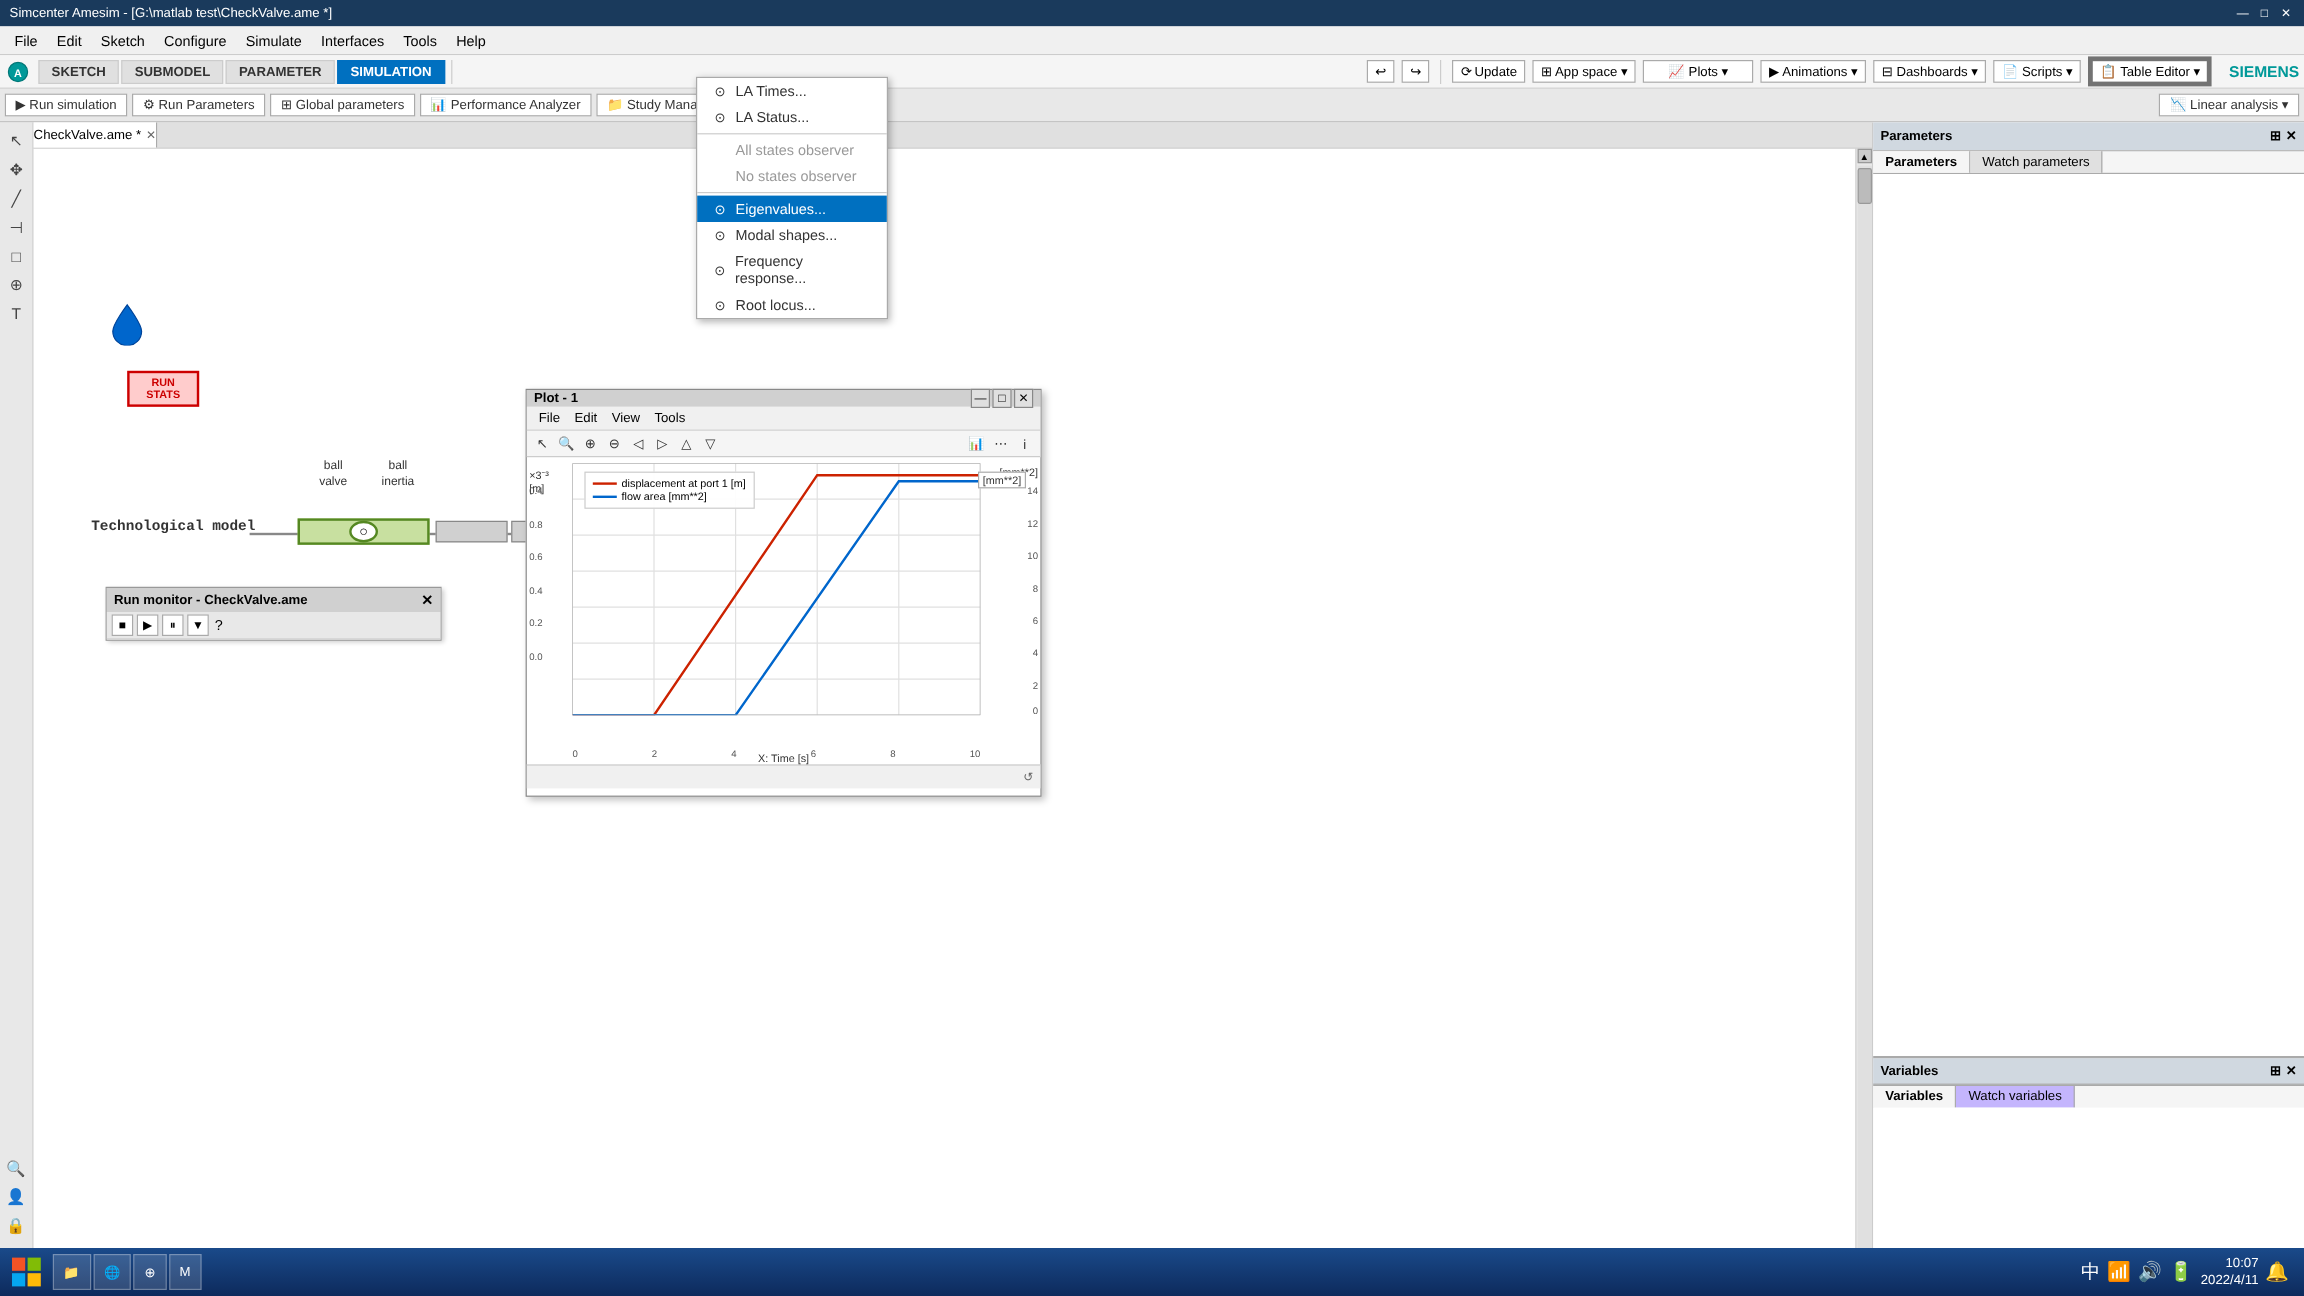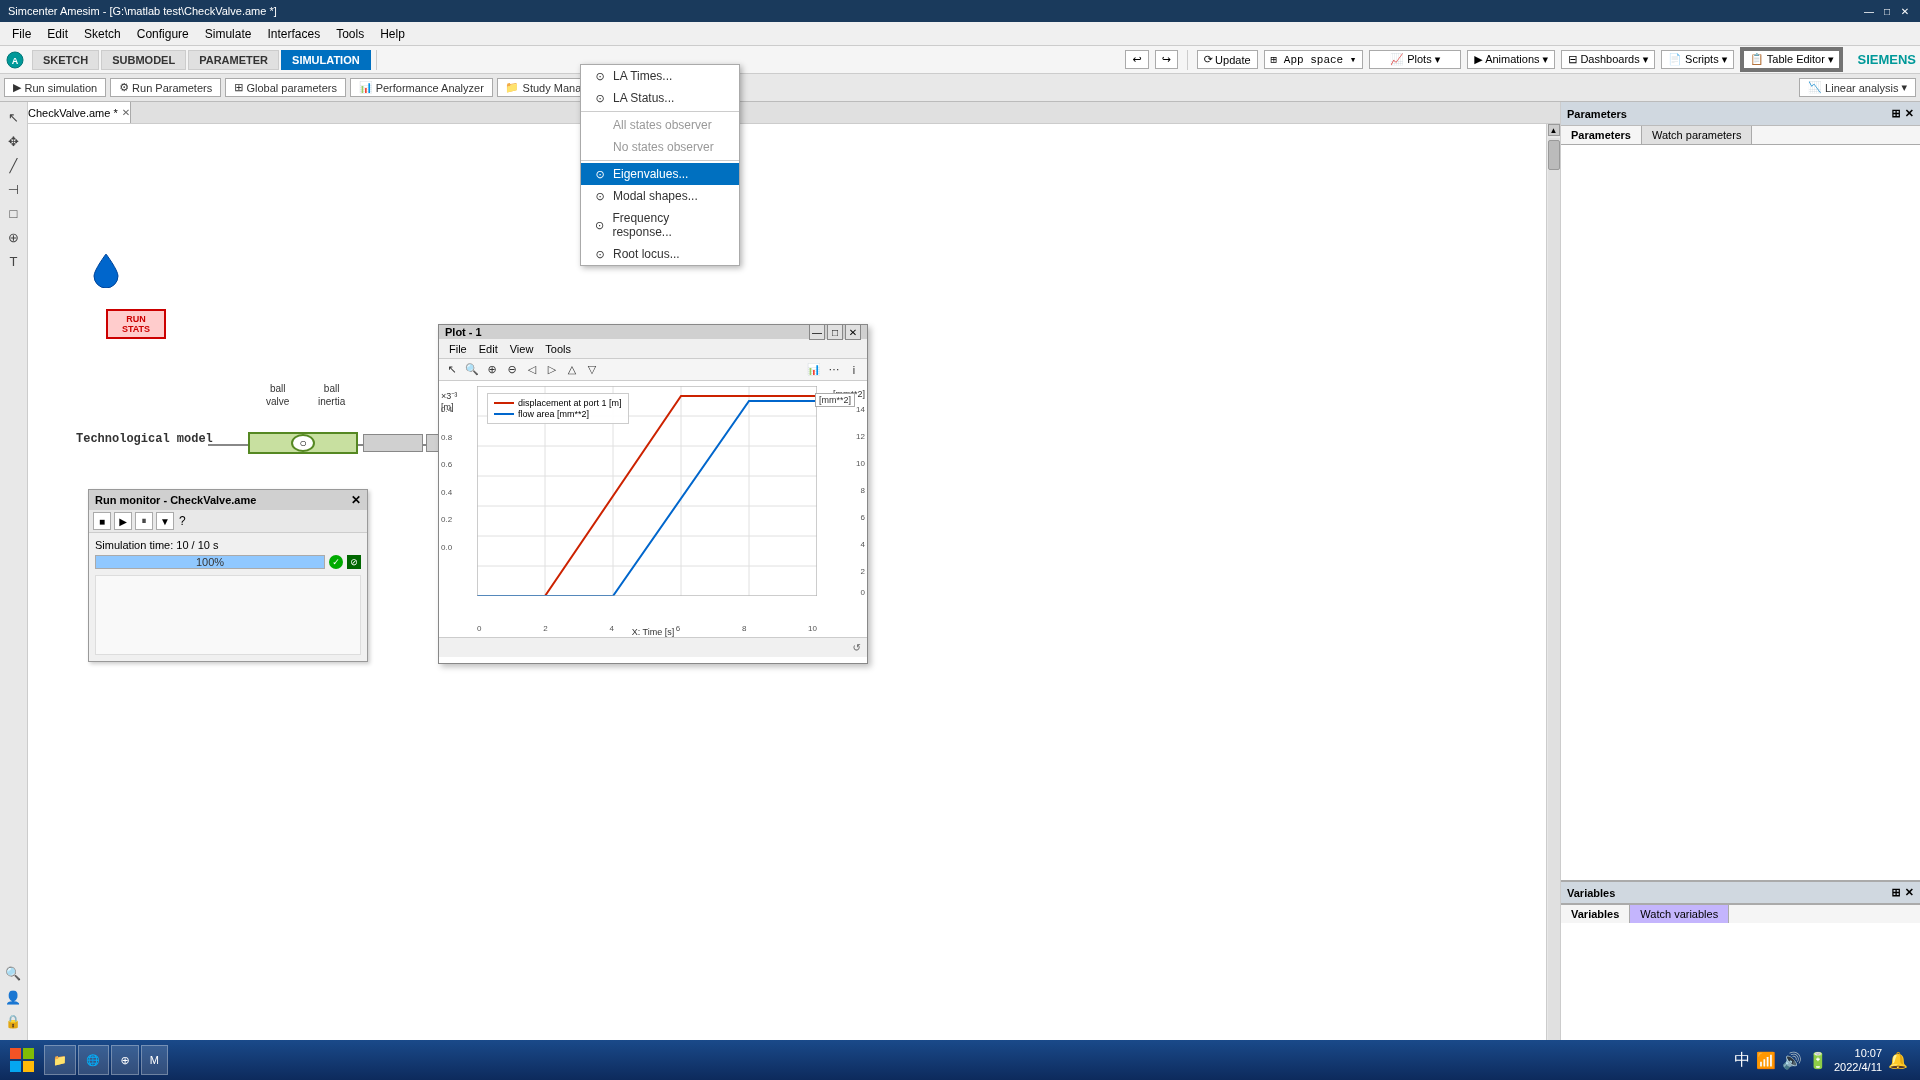--- a/index.html
+++ b/index.html
@@ -493,21 +493,21 @@
   <button class="toolbar-tab">SUBMODEL</button>
   <button class="toolbar-tab">PARAMETER</button>
   <button class="toolbar-tab active">SIMULATION</button>
   <div class="toolbar-sep"></div>
 
   <div style="margin-left:auto; display:flex; align-items:center; gap:6px;">
     <button style="font-size:11px; padding:2px 6px; cursor:pointer; background:#fff; border:1px solid #aaa; display:flex; align-items:center; gap:3px;">↩</button>
     <button style="font-size:11px; padding:2px 6px; cursor:pointer; background:#fff; border:1px solid #aaa;">↪</button>
     <div class="toolbar-sep"></div>
     <button style="font-size:11px; padding:2px 6px; cursor:pointer; background:#fff; border:1px solid #aaa; display:flex; align-items:center; gap:2px;">⟳ <span>Update</span></button>
-    <button style="font-size:11px; padding:2px 6px; cursor:pointer; background:#fff; border:1px solid #aaa; display:flex; align-items:center; gap:2px;font-family:Liberation Mono, monospace;">⊞ App space ▾</button>
+    <button style="font-size:11px; padding:2px 6px; cursor:pointer; background:#fff; border:1px solid #aaa; display:flex; align-items:center; gap:2px;">⊞ App space ▾</button>
     <button style="font-size:11px; padding:2px 20px; cursor:pointer; background:#fff; border:1px solid #aaa; display:flex; align-items:center; gap:2px;">📈 Plots ▾</button>
     <button style="font-size:11px; padding:2px 6px; cursor:pointer; background:#fff; border:1px solid #aaa; display:flex; align-items:center; gap:2px;">▶ Animations ▾</button>
     <button style="font-size:11px; padding:2px 6px; cursor:pointer; background:#fff; border:1px solid #aaa; display:flex; align-items:center; gap:2px;">⊟ Dashboards ▾</button>
     <button style="font-size:11px; padding:2px 6px; cursor:pointer; background:#fff; border:1px solid #aaa; display:flex; align-items:center; gap:2px;">📄 Scripts ▾</button>
     <button style="font-size:11px; padding:2px 6px; cursor:pointer; background:#fff; border:4px solid #737373; display:flex; align-items:center; gap:2px;">📋 Table Editor ▾</button>
 
     <div style="font-size:13px; font-weight:bold; color:#009999; margin-left:8px;">SIEMENS</div>
   </div>
 </div>
 
@@ -621,37 +621,20 @@
               <span style="cursor:pointer; font-size:12px;">✕</span>
             </div>
           </div>
           <div class="run-monitor-toolbar">
             <div class="rm-btn">■</div>
             <div class="rm-btn">▶</div>
             <div class="rm-btn">⏸</div>
             <div class="rm-btn">▼</div>
             <div style="margin-left:2px;">?</div>
           </div>
-          <div class="run-monitor-body">
-            <div class="sim-time-label">Simulation time: 10 / 10 s</div>
-            <div style="display:flex; align-items:center; gap:4px;">
-              <div class="progress-bar-bg" style="flex:1; position:relative;">
-                <div class="progress-bar-fill" style="width:100%;"></div>
-                <span class="progress-text">100%</span>
-              </div>
-              <div style="width:14px; height:14px; border-radius:50%; background:#00aa00; display:flex; align-items:center; justify-content:center;">
-                <span style="color:#fff; font-size:9px;">✓</span>
-              </div>
-              <div style="width:14px; height:14px; background:#006600; display:flex; align-items:center; justify-content:center;">
-                <span style="color:#fff; font-size:9px;">⊘</span>
-              </div>
-            </div>
-
-            <div style="margin-top:6px; height:80px; background:#f9f9f9; border:1px solid #ddd;"></div>
-          </div>
         </div>
 
         <div class="plot-window">
           <div class="plot-title-bar">
             <span>Plot - 1</span>
             <div class="plot-title-controls">
               <button class="plot-title-btn">—</button>
               <button class="plot-title-btn">□</button>
               <button class="plot-title-btn">✕</button>
             </div>

